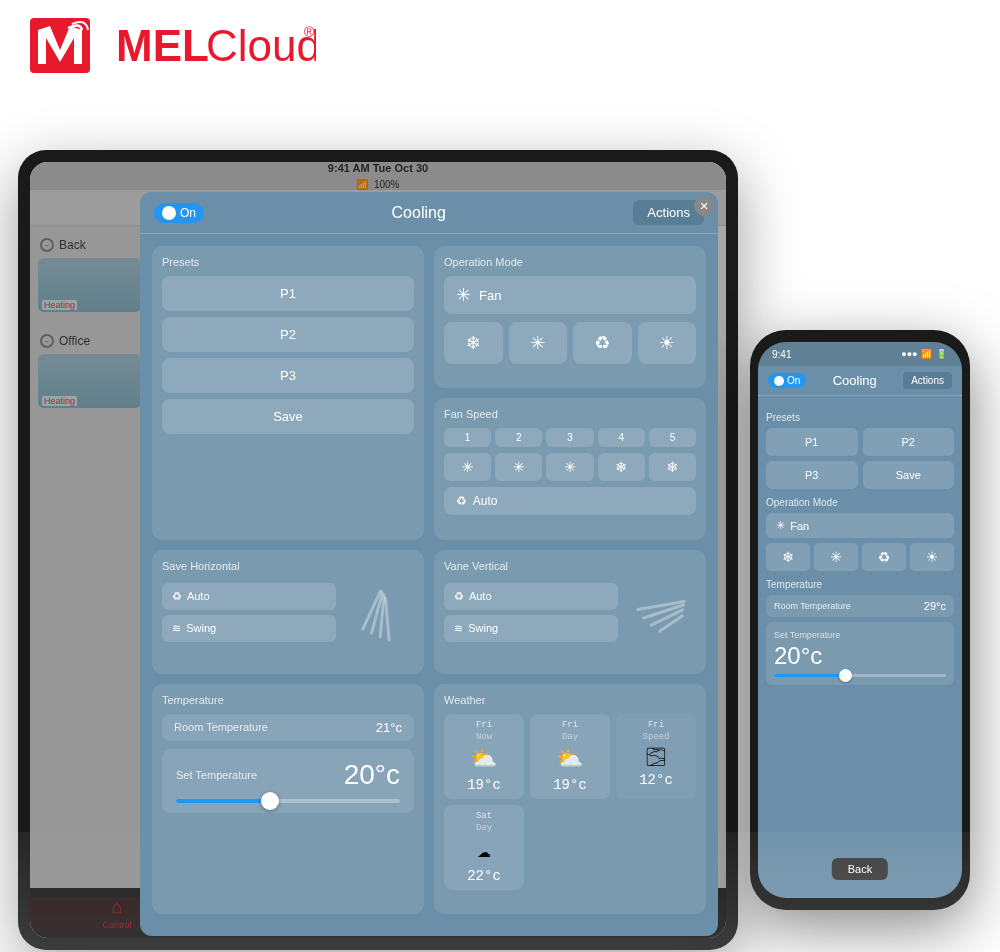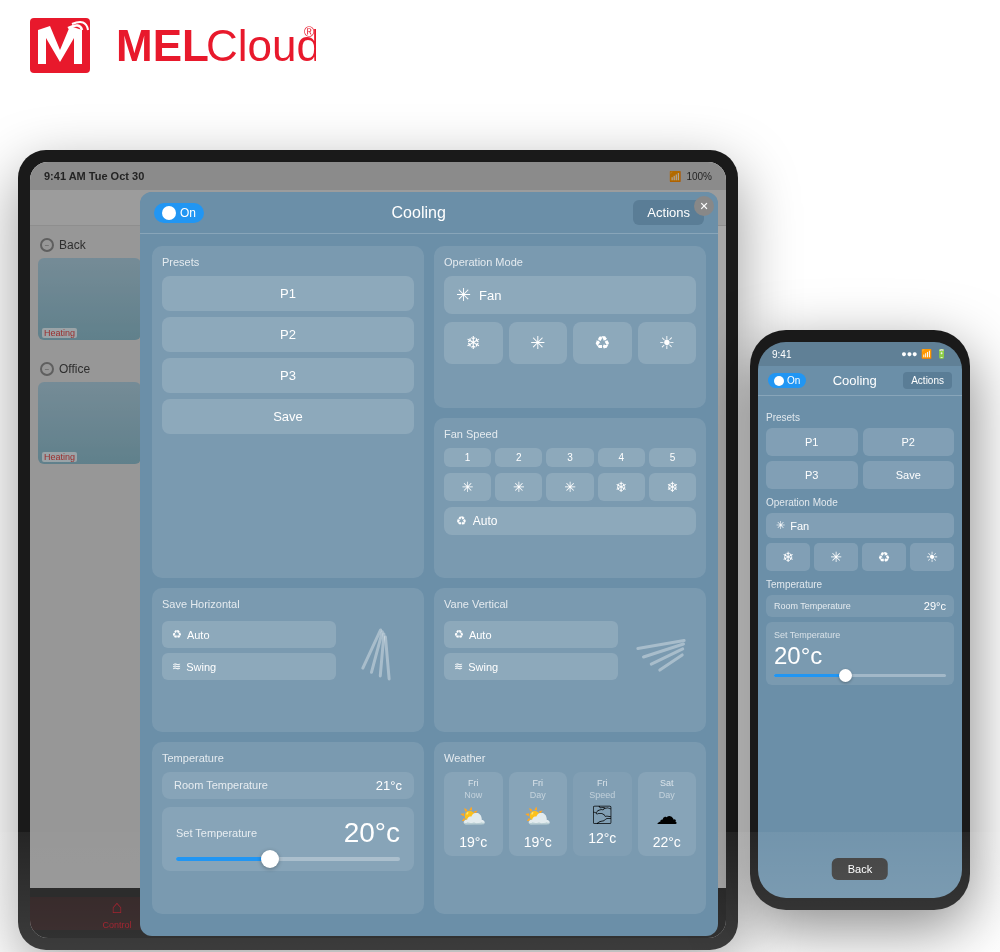--- a/index.html
+++ b/index.html
@@ -62,20 +62,21 @@
     
     .status-bar {
       background: #c8c8c8;
       height: 28px;
       display: flex;
       align-items: center;
       justify-content: space-between;
       padding: 0 14px;
       font-size: 11px;
       color: #333;
+      flex-direction: column;
     }
     .status-time { font-weight: 600; }
     .status-icons { display: flex; align-items: center; gap: 5px; font-size: 10px; }
 
     
     .nav-bar {
       background: #e0e0e0;
       height: 36px;
       display: flex;
       align-items: center;
@@ -120,21 +121,21 @@
       border-radius: 50%;
       border: 2px solid #888;
       margin-right: 5px;
       display: flex;
       align-items: center;
       justify-content: center;
     }
 
     .sidebar-thumbnail {
       margin: 2px 8px;
-      height: 82px;
+      height: 54px;
       background: #fef9c3;
       border-radius: 6px;
       overflow: hidden;
       position: relative;
     }
 
     .sidebar-thumb-label {
       position: absolute;
       bottom: 2px;
       left: 4px;
@@ -455,22 +456,23 @@
       top: -7px;
       width: 18px;
       height: 18px;
       border-radius: 50%;
       background: white;
       box-shadow: 0 1px 4px rgba(0,0,0,0.3);
     }
 
     .weather-grid {
       display: grid;
-      grid-template-columns: repeat(4, 1fr);
+      grid-template-columns: repeat(3, 1fr);
       gap: 6px;
+      font-family: Liberation Mono, monospace;
     }
 
     .weather-day {
       background: rgba(255,255,255,0.1);
       border-radius: 8px;
       padding: 6px 4px;
       text-align: center;
     }
 
     .weather-day-label {

